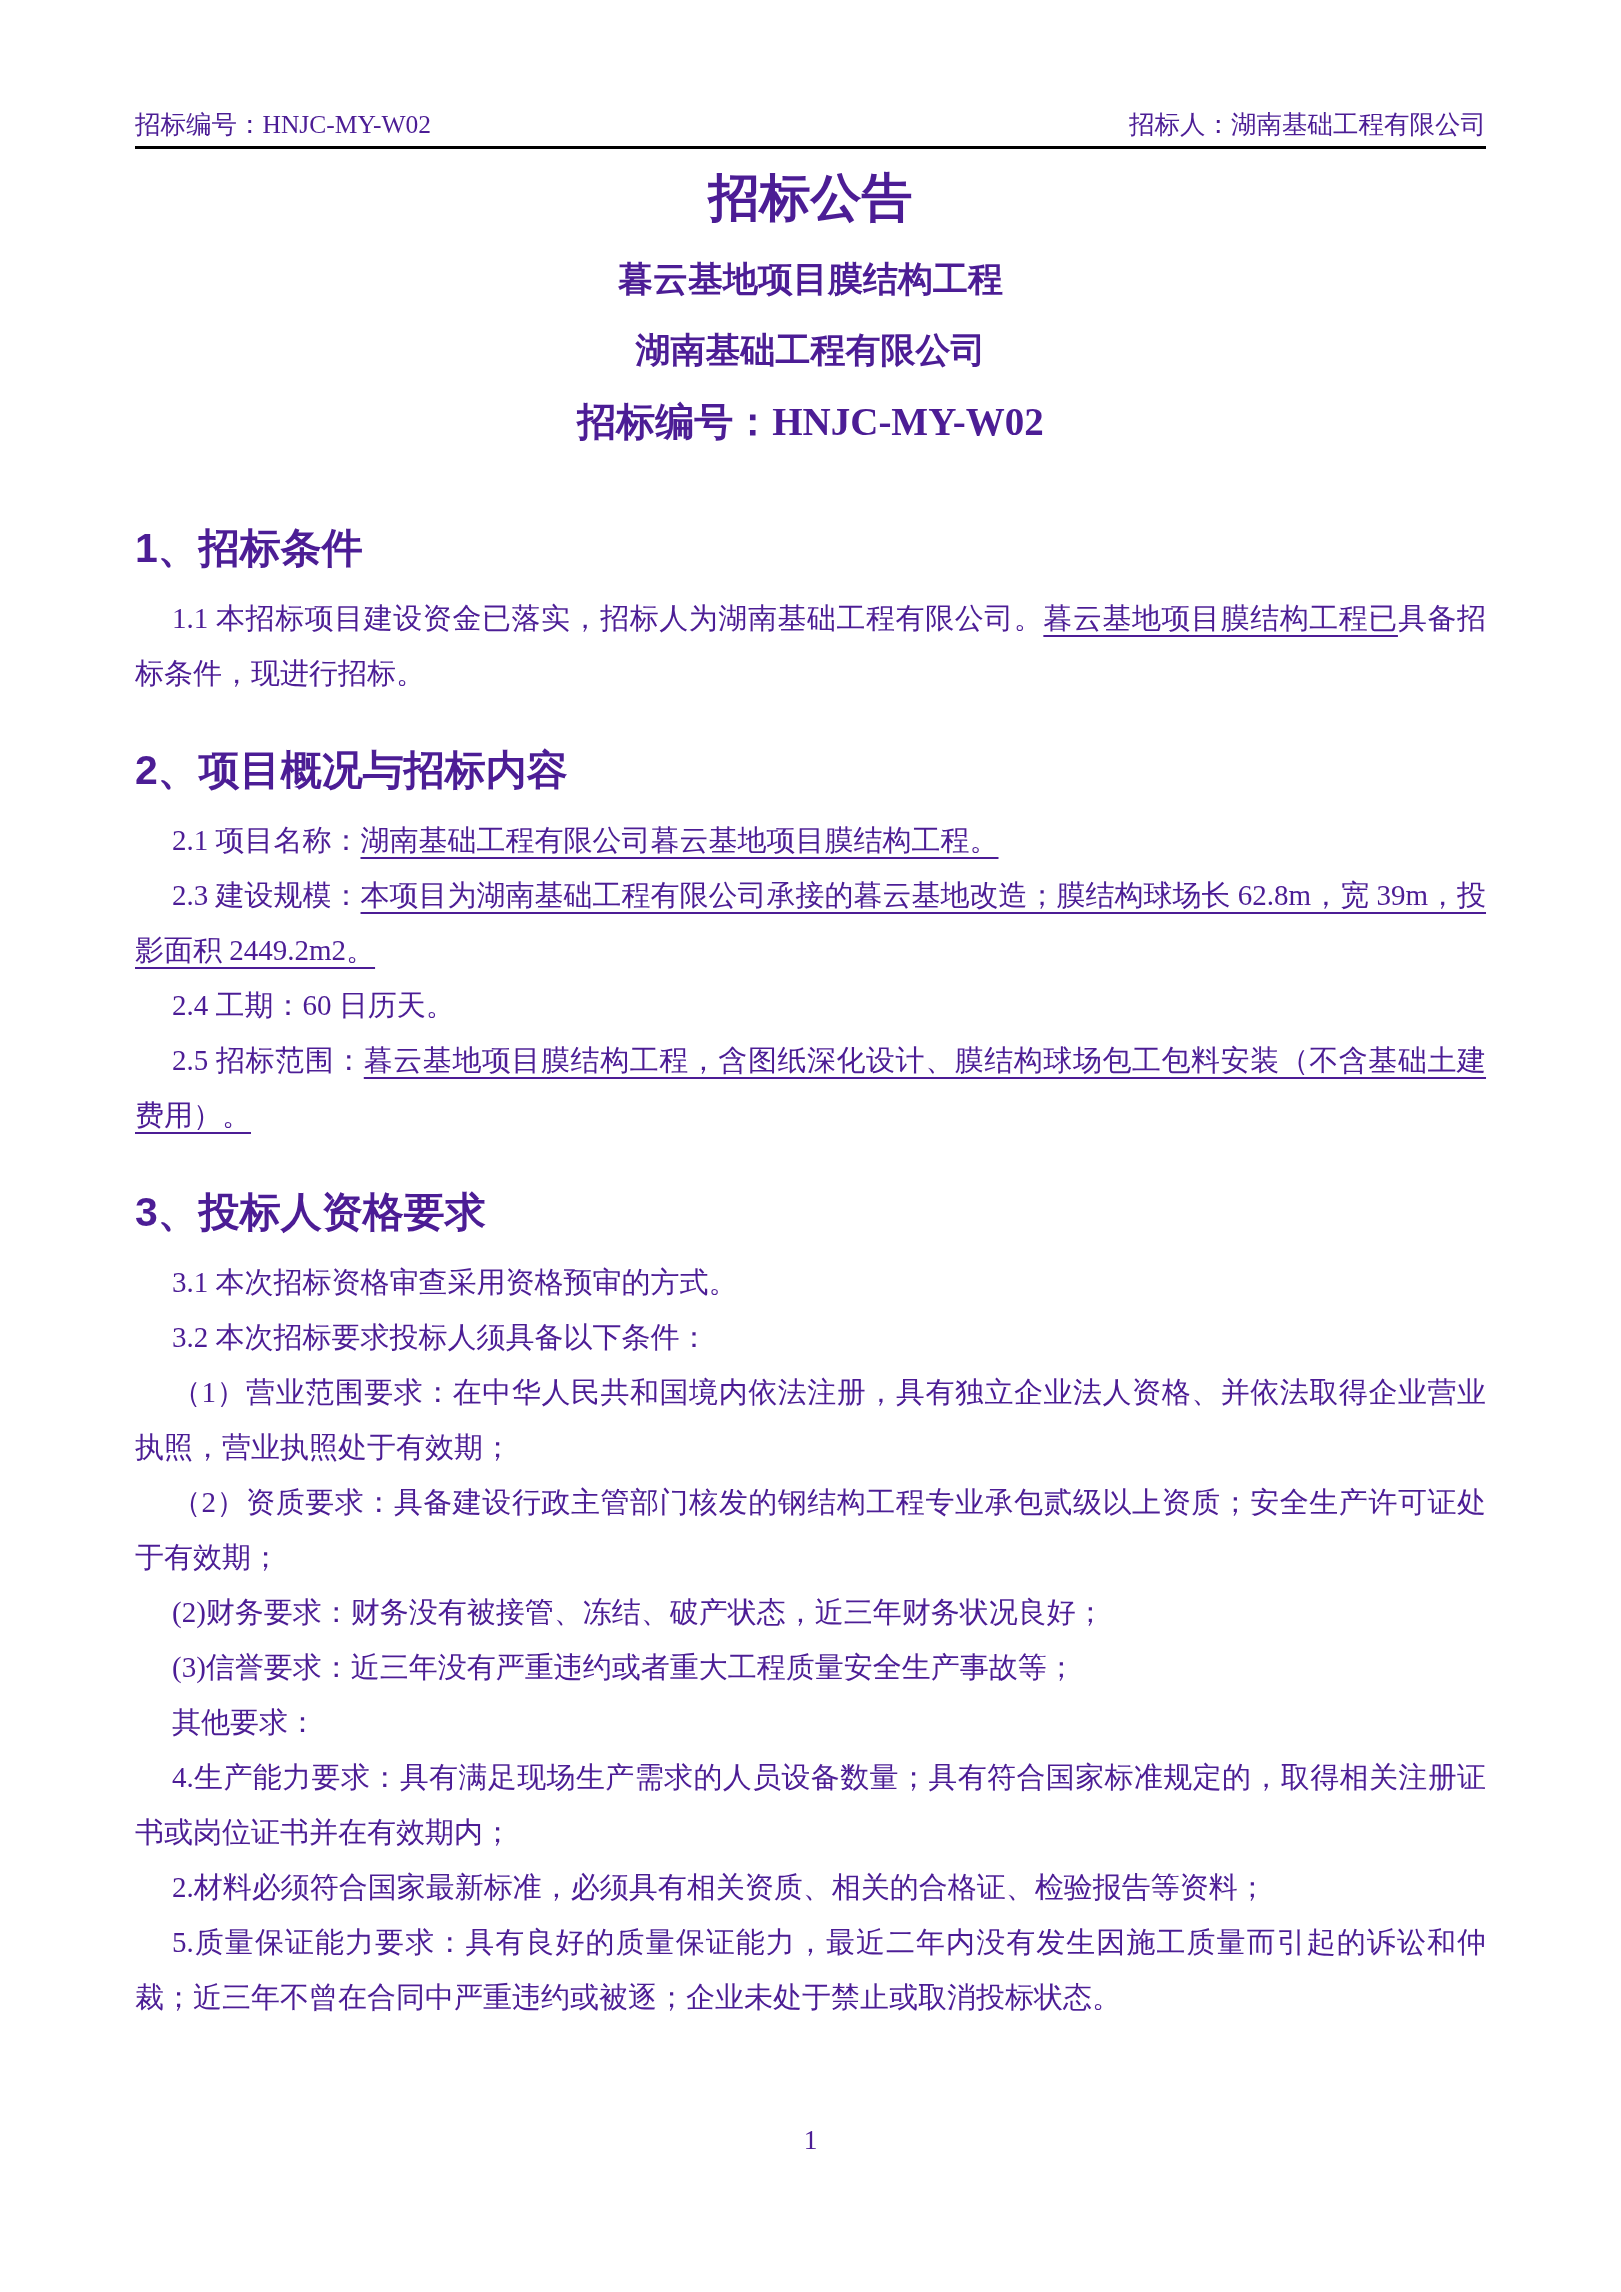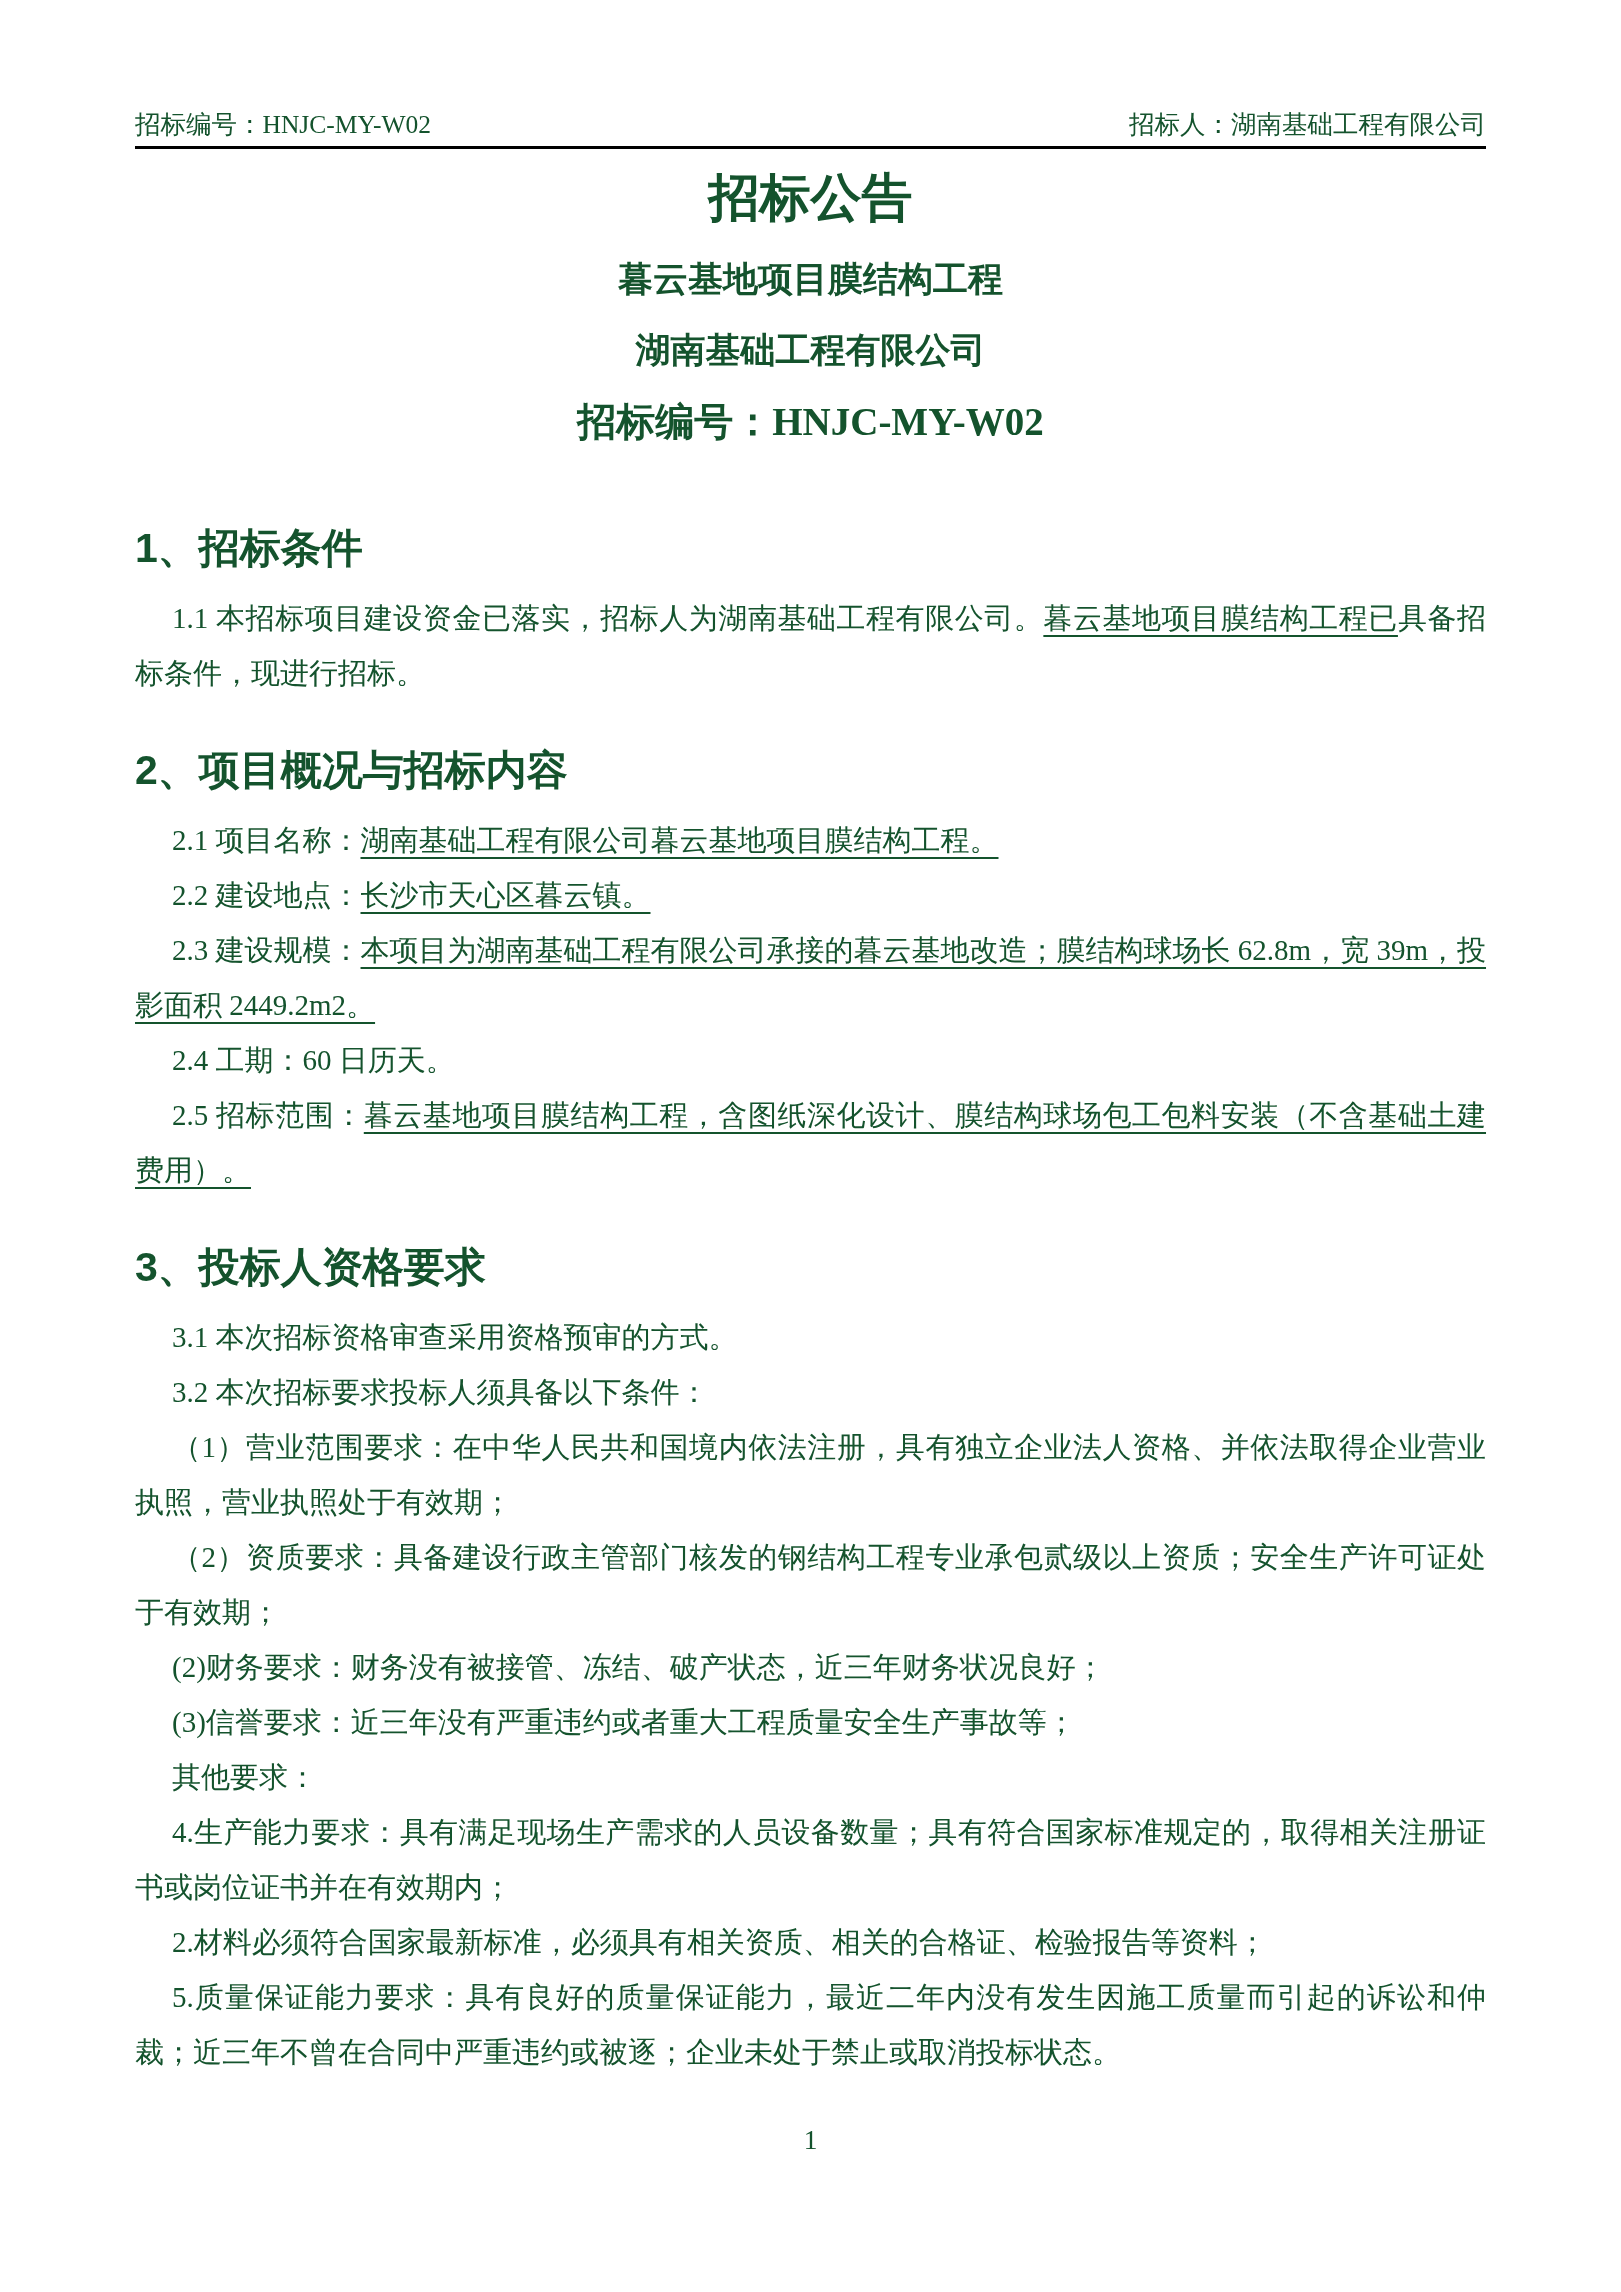--- a/index.html
+++ b/index.html
@@ -6,21 +6,21 @@
     margin: 0;
     padding: 0;
     background: #9e9e9e;
   }
   .page {
     position: relative;
     width: 1621px;
     height: 2293px;
     margin: 0 auto;
     background: #ffffff;
-    color: #14532d;
+    color: #4c1d95;
     font-family: "Liberation Serif", "DejaVu Serif", serif;
     overflow: hidden;
     box-sizing: border-box;
     padding: 0 135px;
   }
   .page-header {
     display: flex;
     justify-content: space-between;
     align-items: flex-end;
     padding-top: 110px;
@@ -93,21 +93,20 @@
 
   <div class="doc-line">暮云基地项目膜结构工程</div>
   <div class="doc-line">湖南基础工程有限公司</div>
   <div class="doc-line code">招标编号：HNJC-MY-W02</div>
 
   <h2 class="section-heading first">1、招标条件</h2>
   <p class="body-para"><span>1.1 本招标项目建设资金已落实，招标人为湖南基础工程有限公司。</span><span class="u">暮云基地项目膜结构工程已</span><span>具备招标条件，现进行招标。</span></p>
 
   <h2 class="section-heading">2、项目概况与招标内容</h2>
   <p class="body-para"><span>2.1 项目名称：</span><span class="u">湖南基础工程有限公司暮云基地项目膜结构工程。</span></p>
-  <p class="body-para"><span>2.2 建设地点：</span><span class="u">长沙市天心区暮云镇。</span></p>
   <p class="body-para"><span>2.3 建设规模：</span><span class="u">本项目为湖南基础工程有限公司承接的暮云基地改造；膜结构球场长 62.8m，宽 39m，投影面积 2449.2m2。</span></p>
   <p class="body-para"><span>2.4 工期：60 日历天。</span></p>
   <p class="body-para"><span>2.5 招标范围：</span><span class="u">暮云基地项目膜结构工程，含图纸深化设计、膜结构球场包工包料安装（不含基础土建费用）。</span></p>
 
   <h2 class="section-heading">3、投标人资格要求</h2>
   <p class="body-para"><span>3.1 本次招标资格审查采用资格预审的方式。</span></p>
   <p class="body-para"><span>3.2 本次招标要求投标人须具备以下条件：</span></p>
   <p class="body-para"><span>（1）营业范围要求：在中华人民共和国境内依法注册，具有独立企业法人资格、并依法取得企业营业执照，营业执照处于有效期；</span></p>
   <p class="body-para"><span>（2）资质要求：具备建设行政主管部门核发的钢结构工程专业承包贰级以上资质；安全生产许可证处于有效期；</span></p>
   <p class="body-para"><span>(2)财务要求：财务没有被接管、冻结、破产状态，近三年财务状况良好；</span></p>

